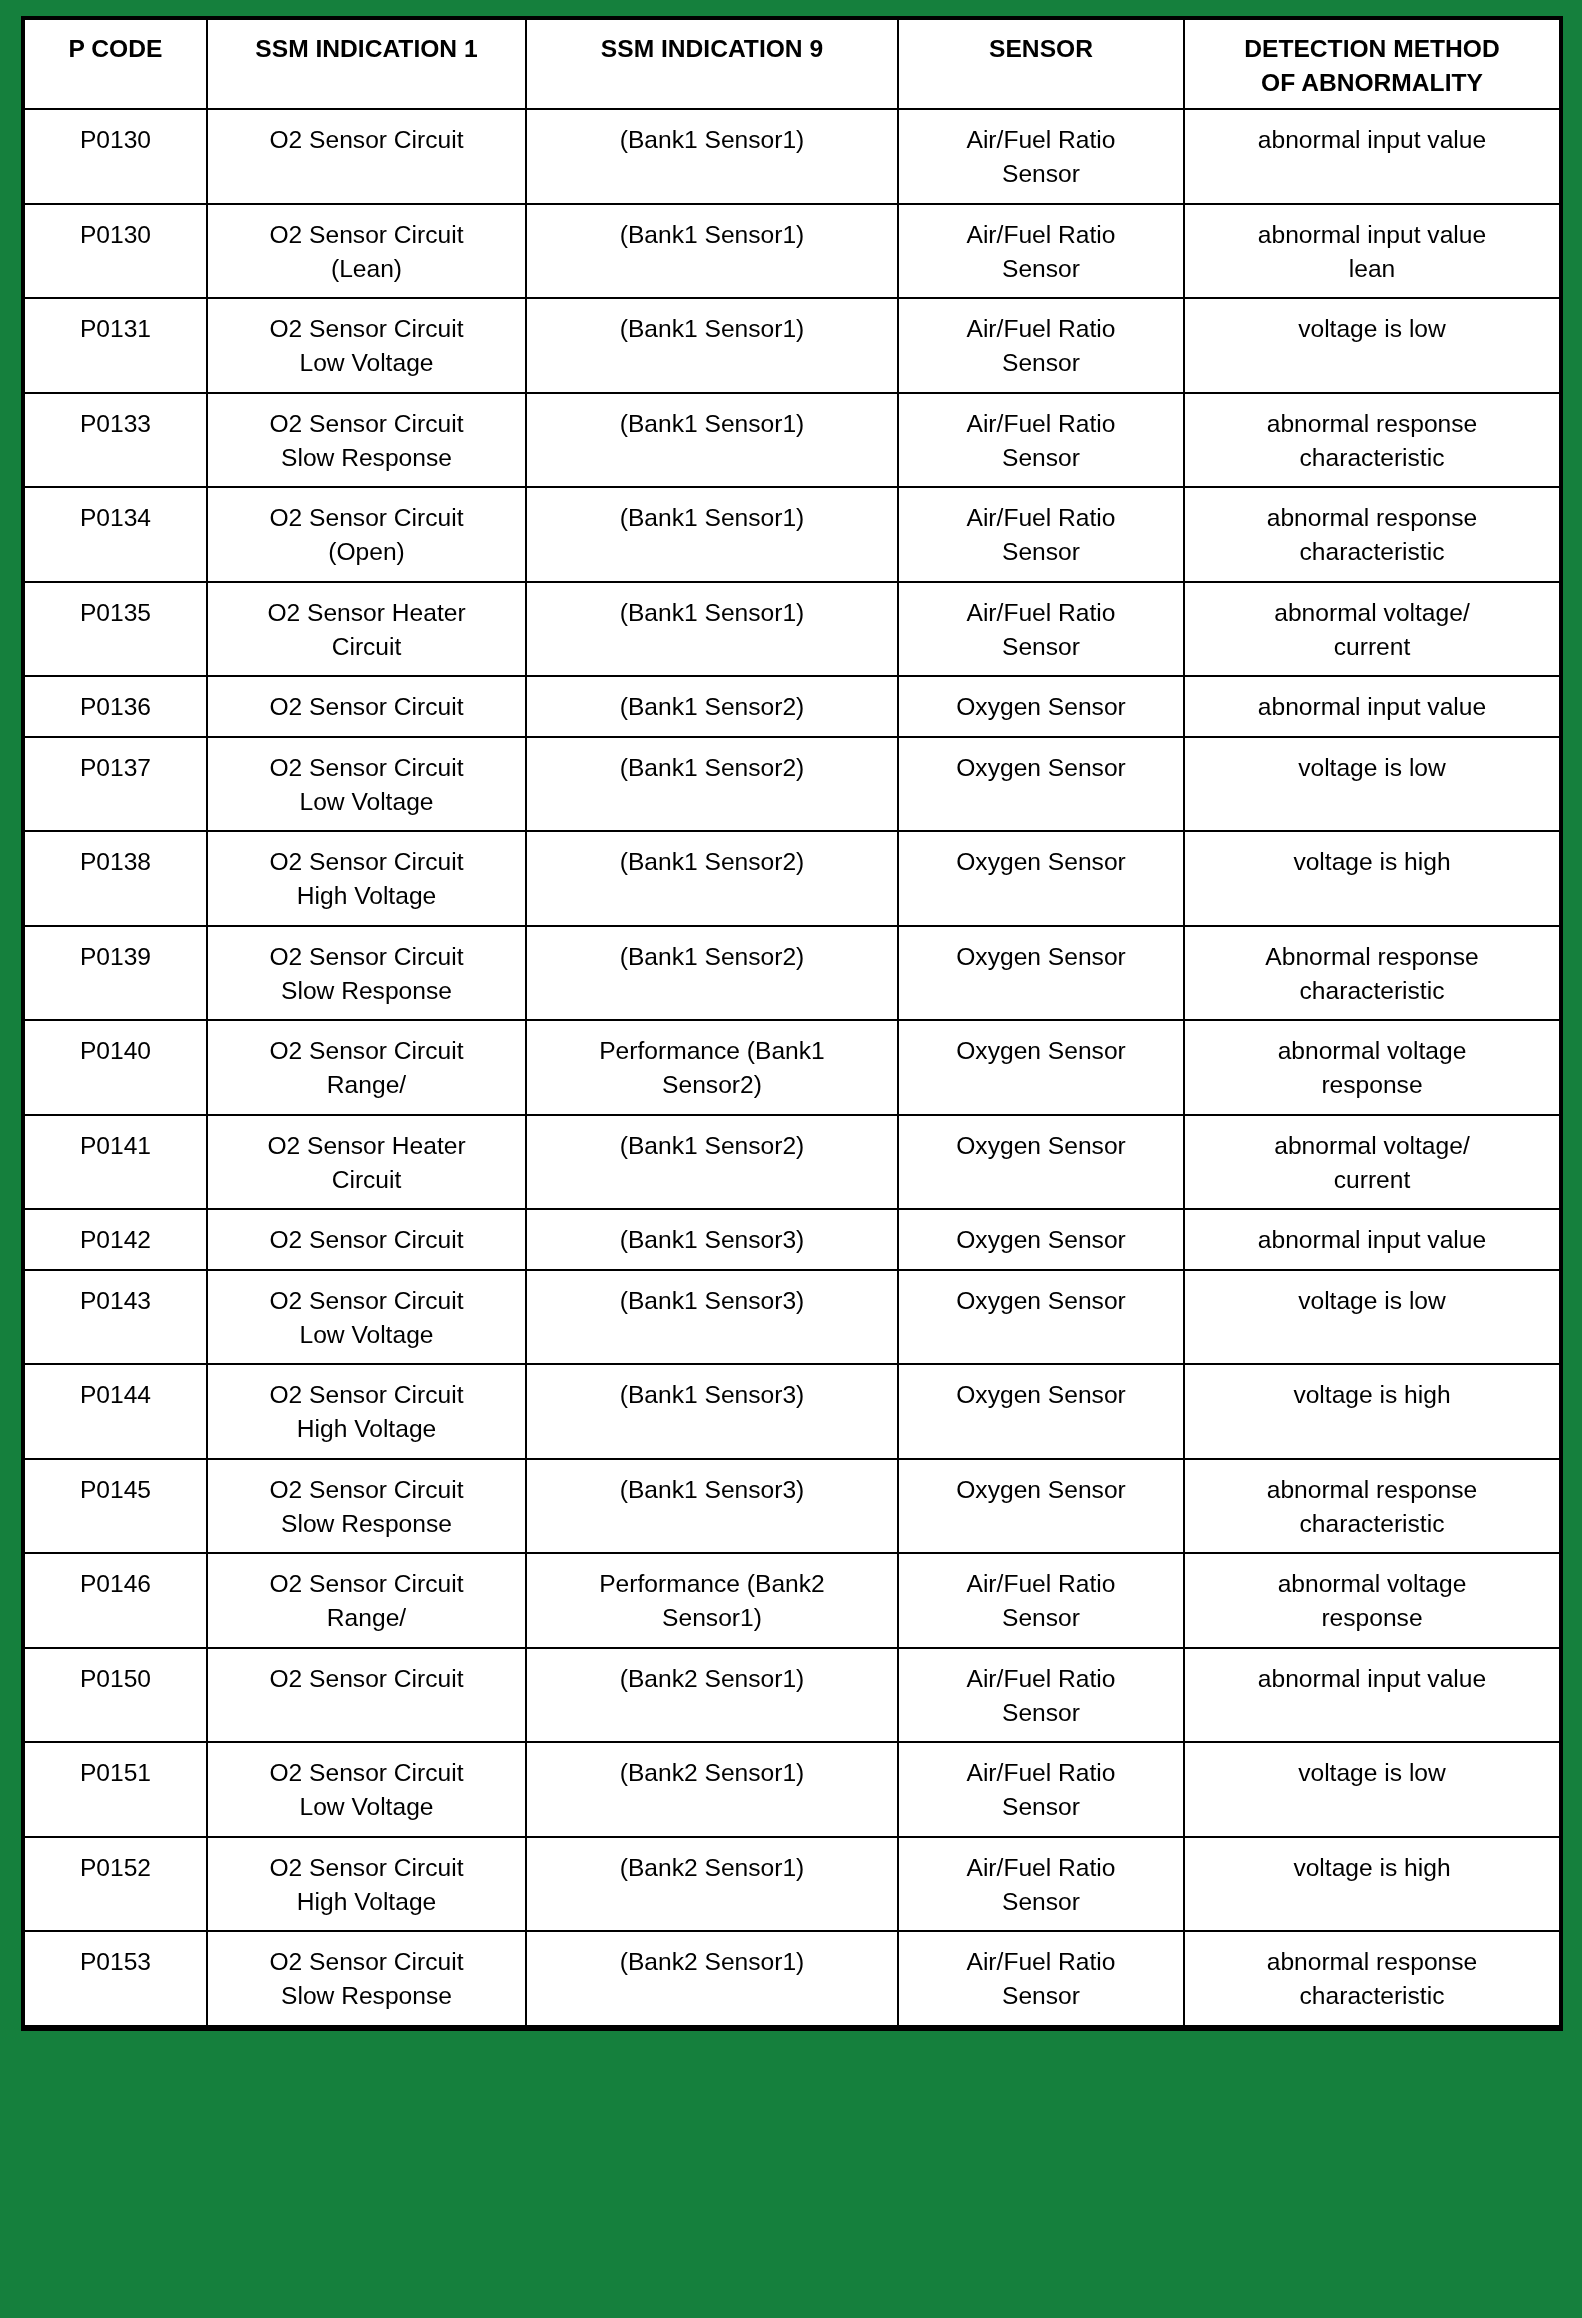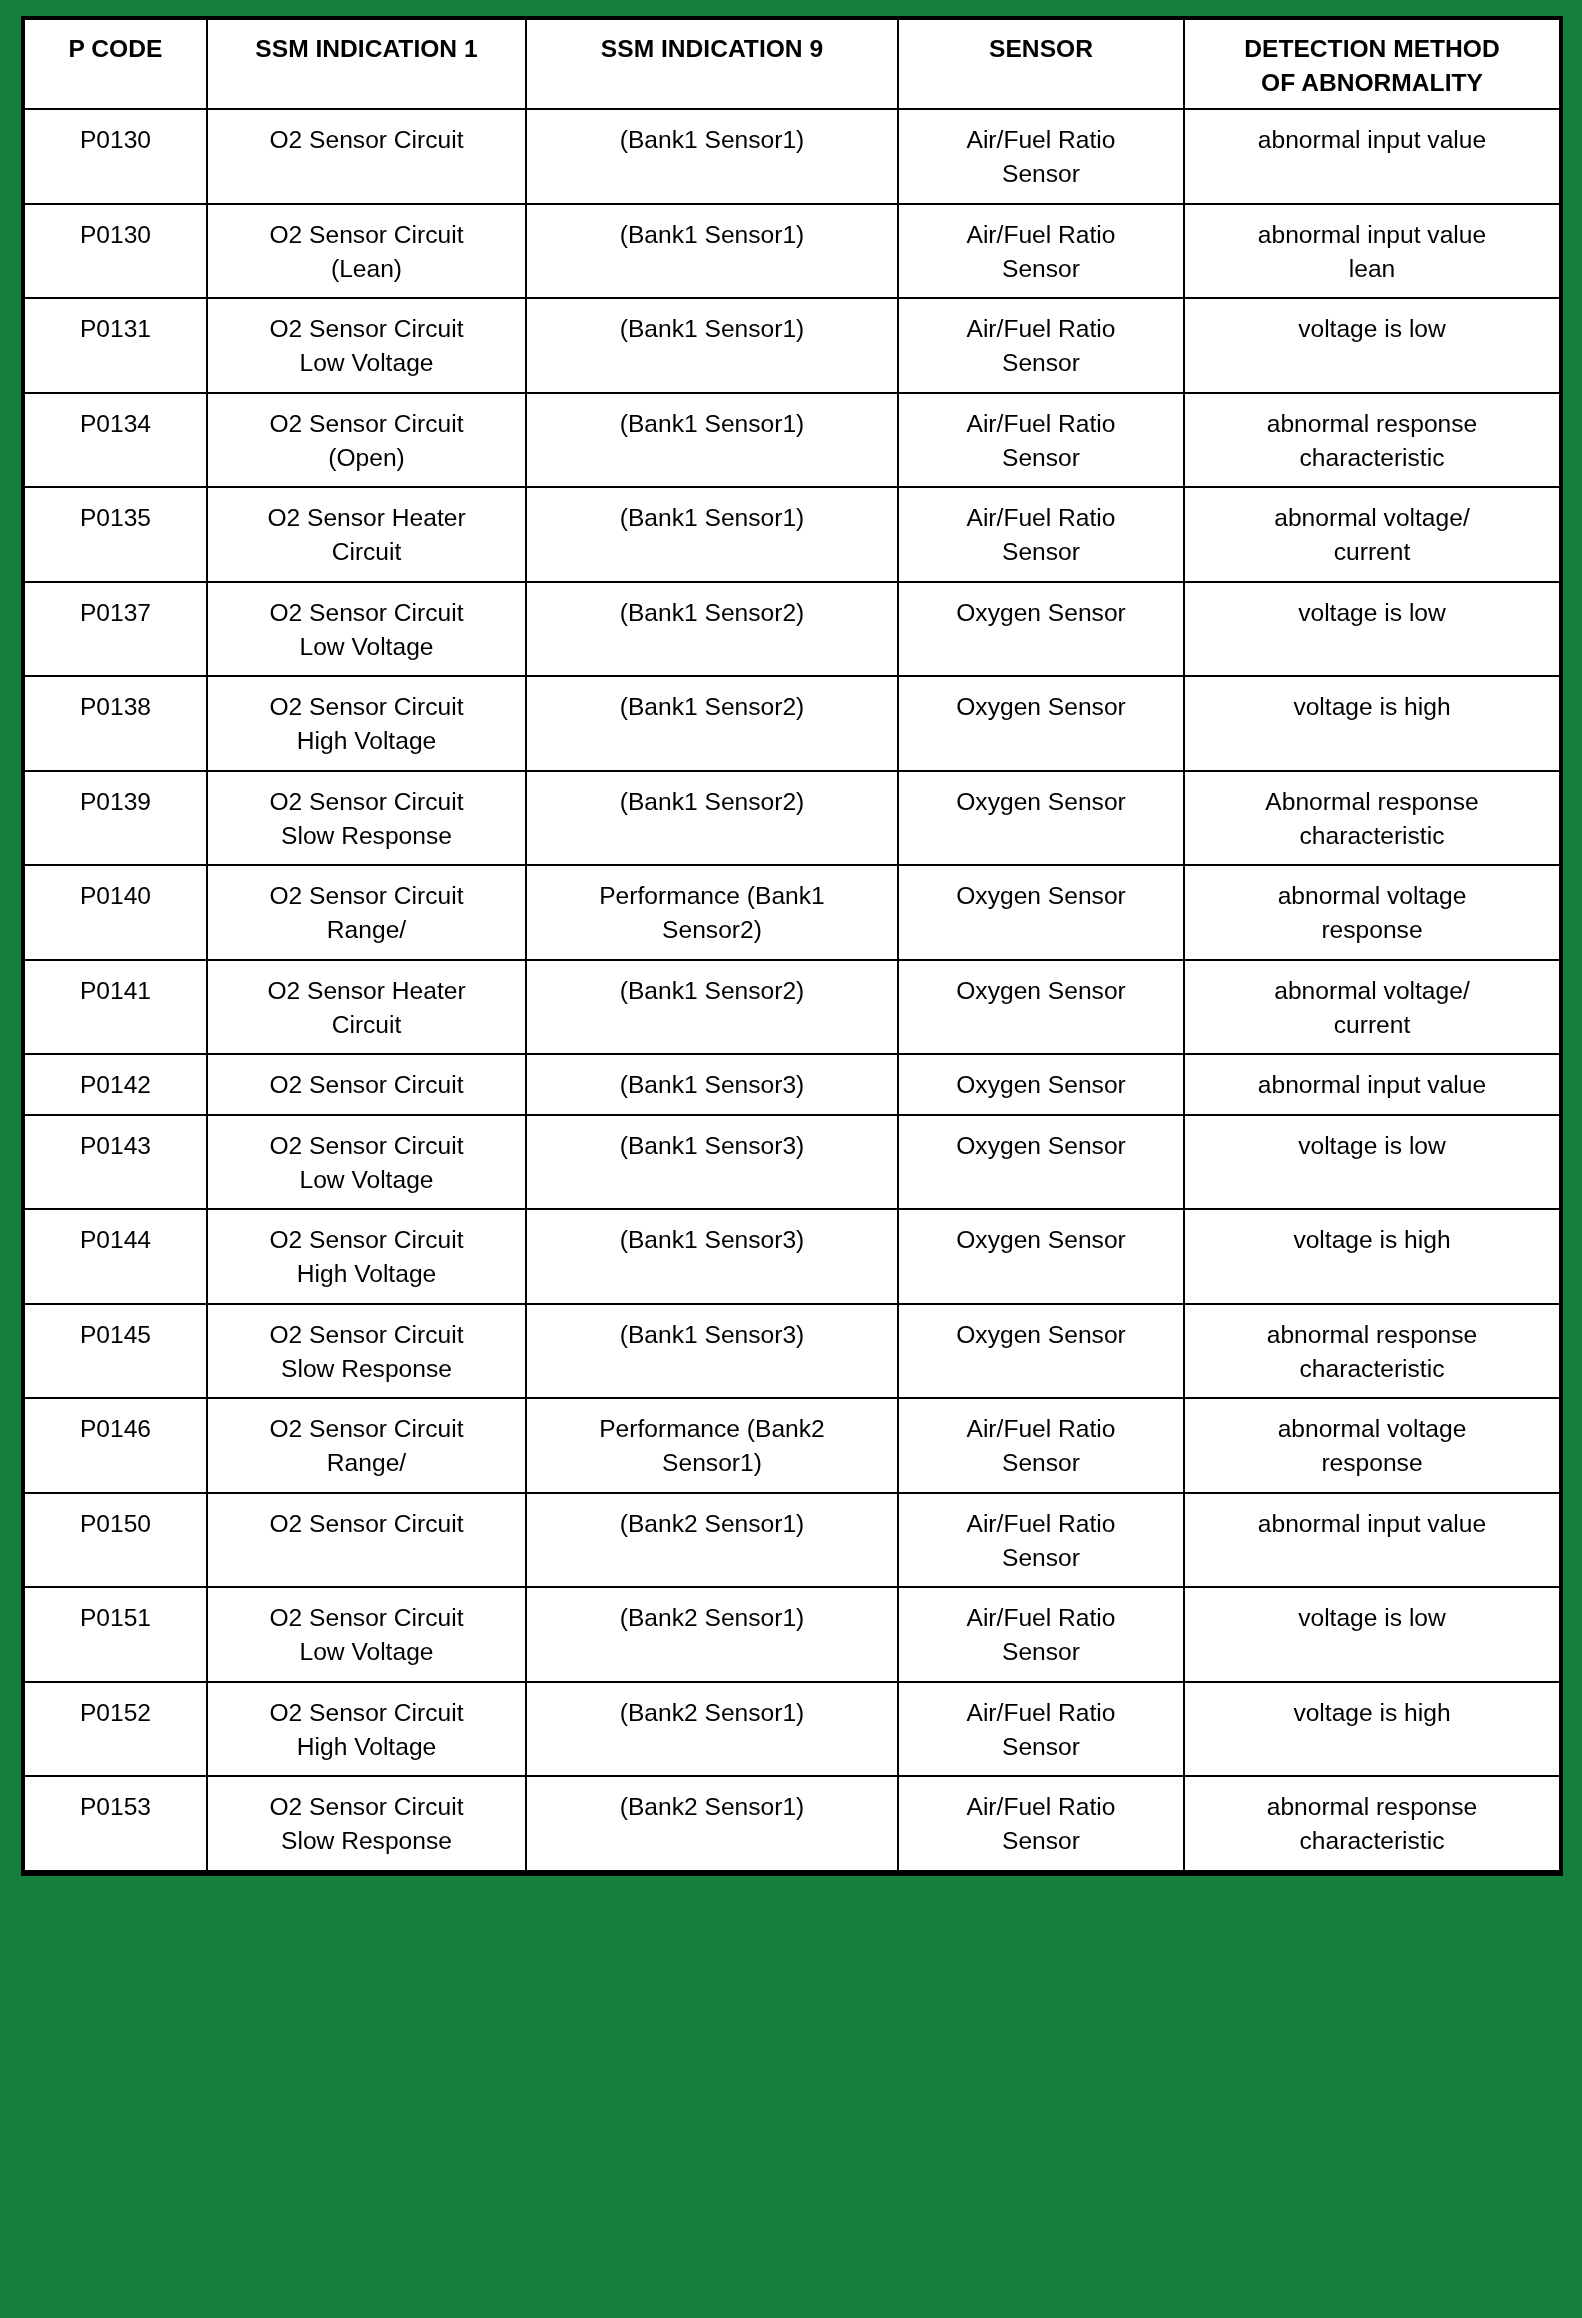--- a/index.html
+++ b/index.html
@@ -93,38 +93,55 @@
         <tr>
     <td>P0131</td>
     <td>O2 Sensor Circuit
 Low Voltage</td>
     <td>(Bank1 Sensor1)</td>
     <td>Air/Fuel Ratio
 Sensor</td>
     <td>voltage is low</td>
   </tr>
         <tr>
+    <td>P0133</td>
+    <td>O2 Sensor Circuit
+Slow Response</td>
+    <td>(Bank1 Sensor1)</td>
+    <td>Air/Fuel Ratio
+Sensor</td>
+    <td>abnormal response
+characteristic</td>
+  </tr>
+        <tr>
     <td>P0134</td>
     <td>O2 Sensor Circuit
 (Open)</td>
     <td>(Bank1 Sensor1)</td>
     <td>Air/Fuel Ratio
 Sensor</td>
     <td>abnormal response
 characteristic</td>
   </tr>
         <tr>
     <td>P0135</td>
     <td>O2 Sensor Heater
 Circuit</td>
     <td>(Bank1 Sensor1)</td>
     <td>Air/Fuel Ratio
 Sensor</td>
     <td>abnormal voltage/
 current</td>
+  </tr>
+        <tr>
+    <td>P0136</td>
+    <td>O2 Sensor Circuit</td>
+    <td>(Bank1 Sensor2)</td>
+    <td>Oxygen Sensor</td>
+    <td>abnormal input value</td>
   </tr>
         <tr>
     <td>P0137</td>
     <td>O2 Sensor Circuit
 Low Voltage</td>
     <td>(Bank1 Sensor2)</td>
     <td>Oxygen Sensor</td>
     <td>voltage is low</td>
   </tr>
         <tr>

